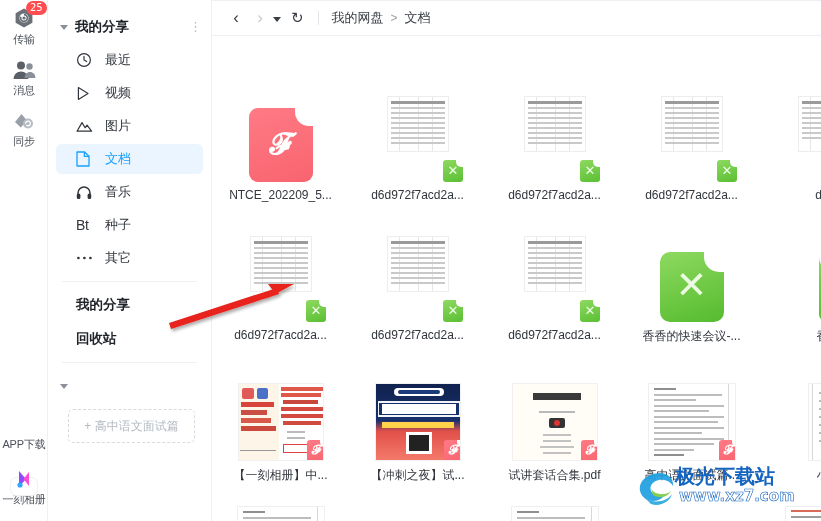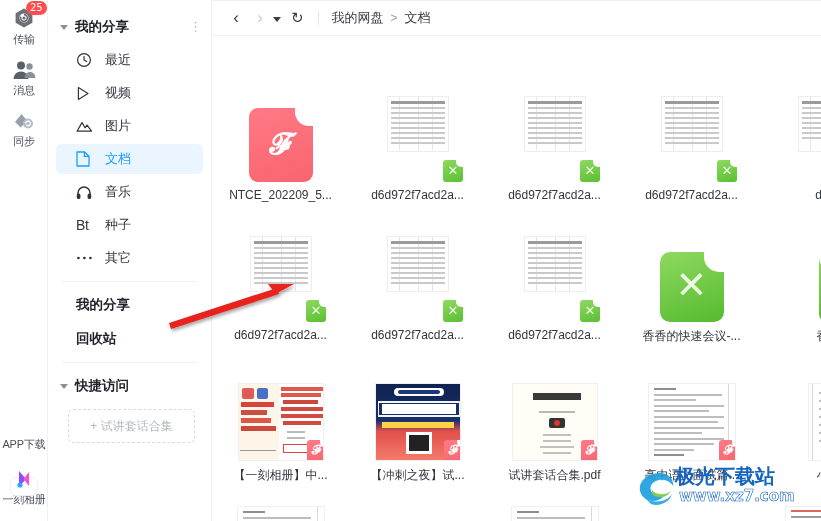--- a/index.html
+++ b/index.html
@@ -415,24 +415,23 @@
 
     <div class="nav-sep"></div>
 
     <div class="nav-plain">我的分享</div>
     <div class="nav-plain">回收站</div>
 
     <div class="nav-sep"></div>
 
     <div class="nav-group-head">
       <span class="caret"></span>
-      <span class="nav-group-title">快捷访问</span>
-    </div>
-
-    <div class="dropzone">+ 试讲套话合集</div>
+    </div>
+
+    <div class="dropzone">+ 高中语文面试篇</div>
   </div>
 
   <div class="main">
 
     <div class="tb-divider"></div>
 
     <div class="crumbbar">
       <span class="cb-arrow">‹</span>
       <span class="cb-arrow dim">›</span>
       <span class="cb-caret"></span>

